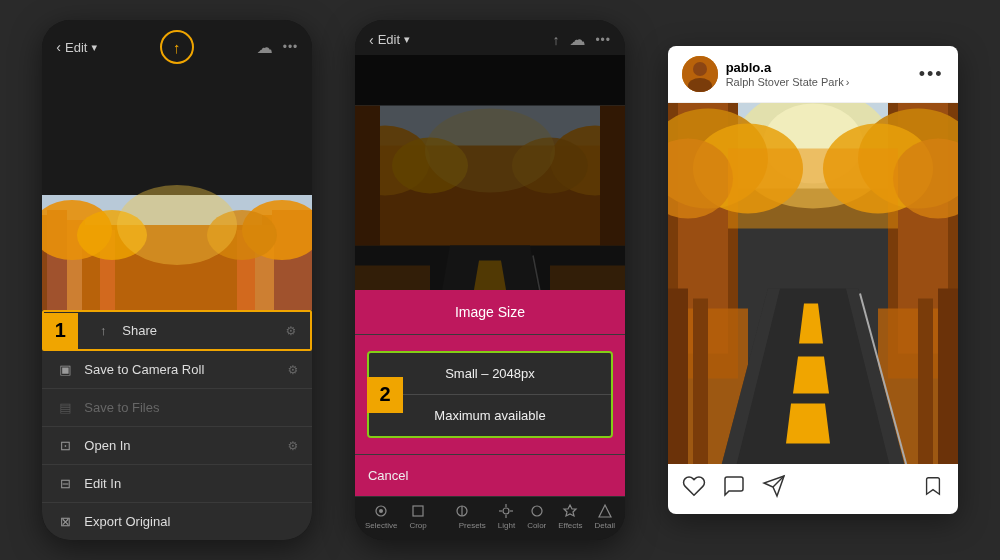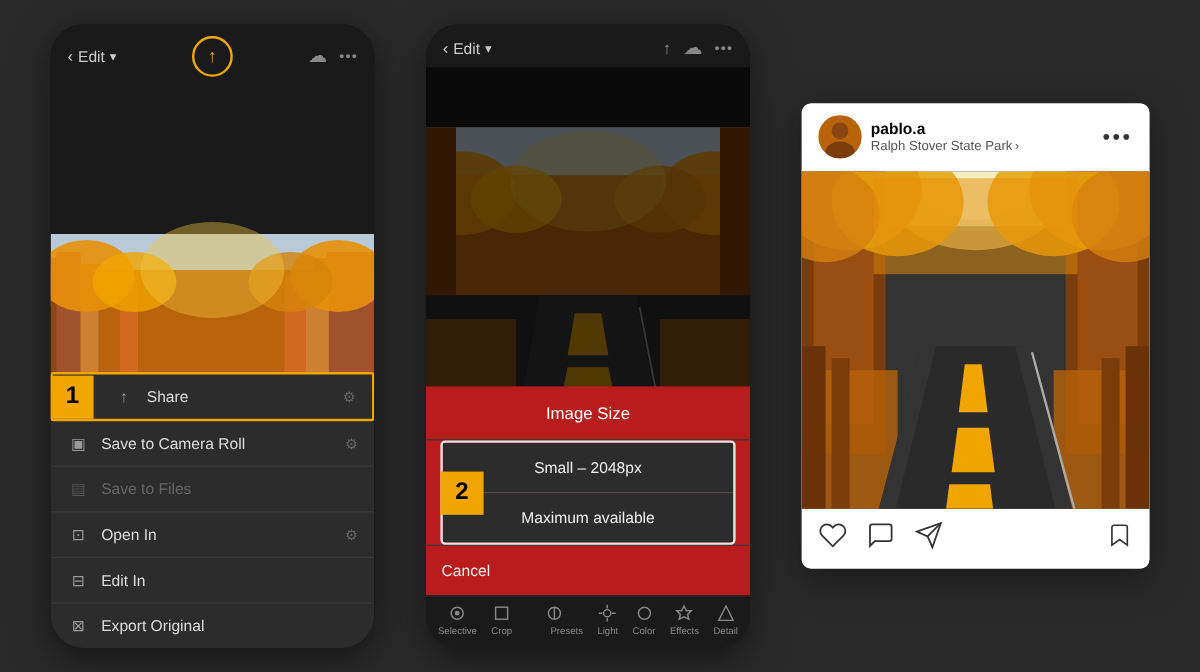--- a/index.html
+++ b/index.html
@@ -189,34 +189,34 @@
       left: 0;
       right: 0;
       bottom: 0;
       background: rgba(0,0,0,0.6);
       z-index: 25;
       display: flex;
       flex-direction: column;
       justify-content: flex-end;
     }
     .image-size-sheet {
-      background: #b91c1c;
+      background: #be185d;
       border-radius: 0;
     }
     .image-size-title {
       text-align: center;
       color: #fff;
       font-size: 14px;
       font-weight: 500;
       padding: 14px;
       border-bottom: 1px solid #3a3a3a;
     }
     .size-options {
-      border: 2px solid #e5e5e5;
-      margin: 0 12px;
+      border: 2px solid #84cc16;
+      margin: 16px 12px;
       border-radius: 4px;
       overflow: hidden;
     }
     .size-option {
       display: flex;
       align-items: center;
       justify-content: center;
       padding: 13px;
       color: #eee;
       font-size: 13px;
@@ -246,21 +246,21 @@
       justify-content: center;
       font-size: 20px;
       font-weight: bold;
       color: #000;
       z-index: 35;
     }
 
     
     .instagram-panel {
       width: 290px;
-      height: 388px;
+      height: 468px;
       background: #fff;
       border-radius: 8px;
       overflow: hidden;
       display: flex;
       flex-direction: column;
       box-shadow: 0 8px 30px rgba(0,0,0,0.4);
     }
     .ig-header {
       display: flex;
       align-items: center;

